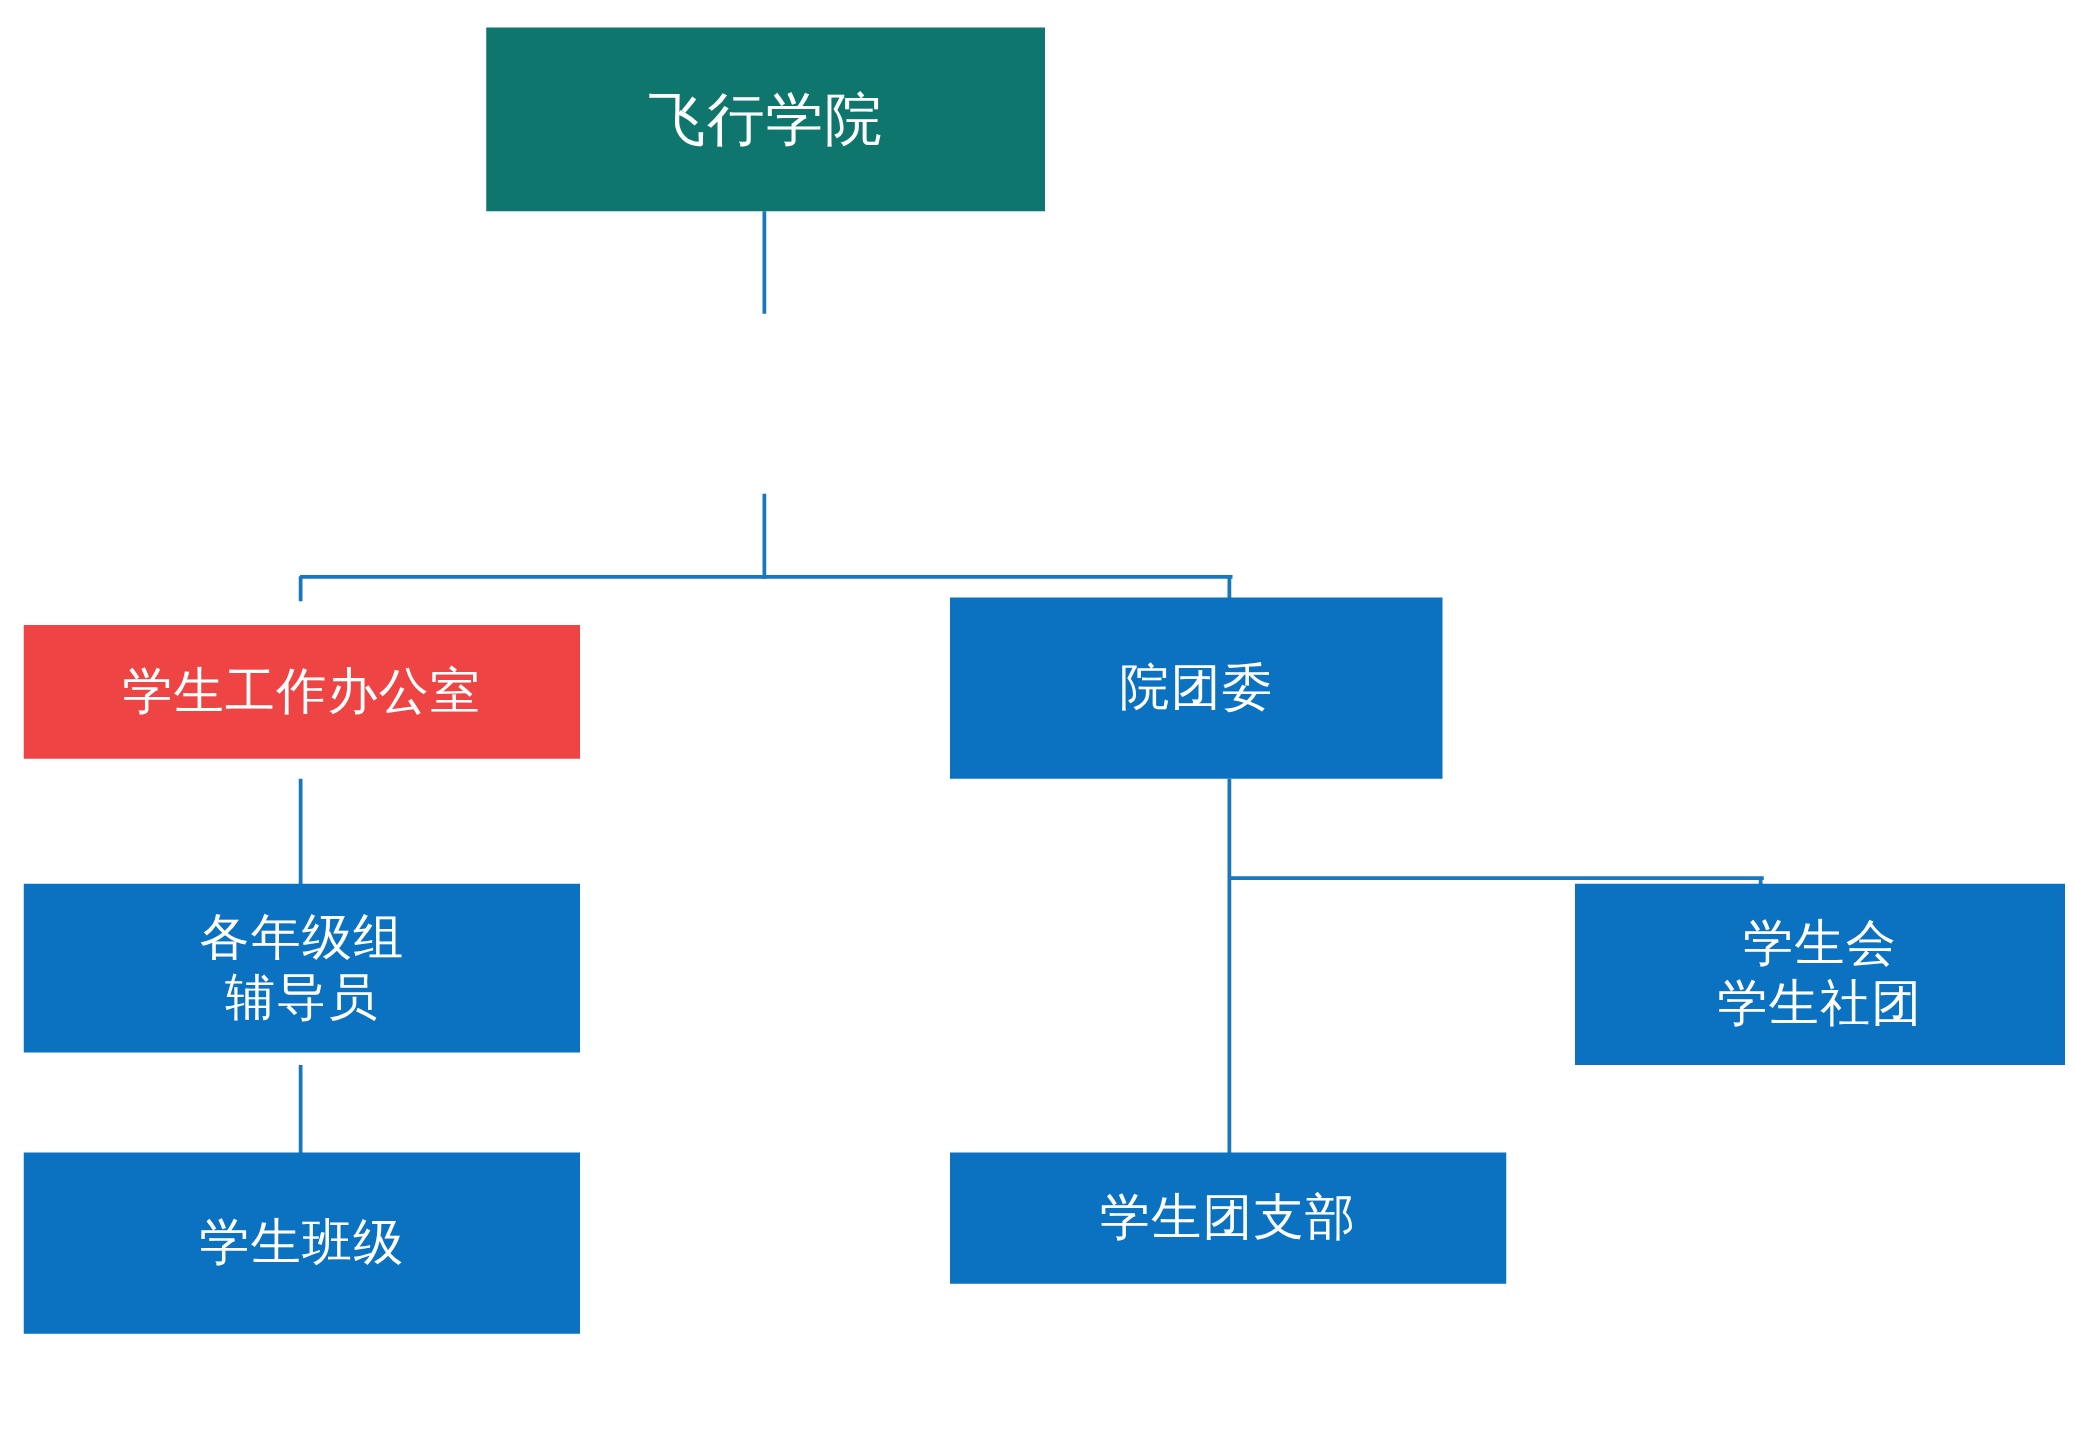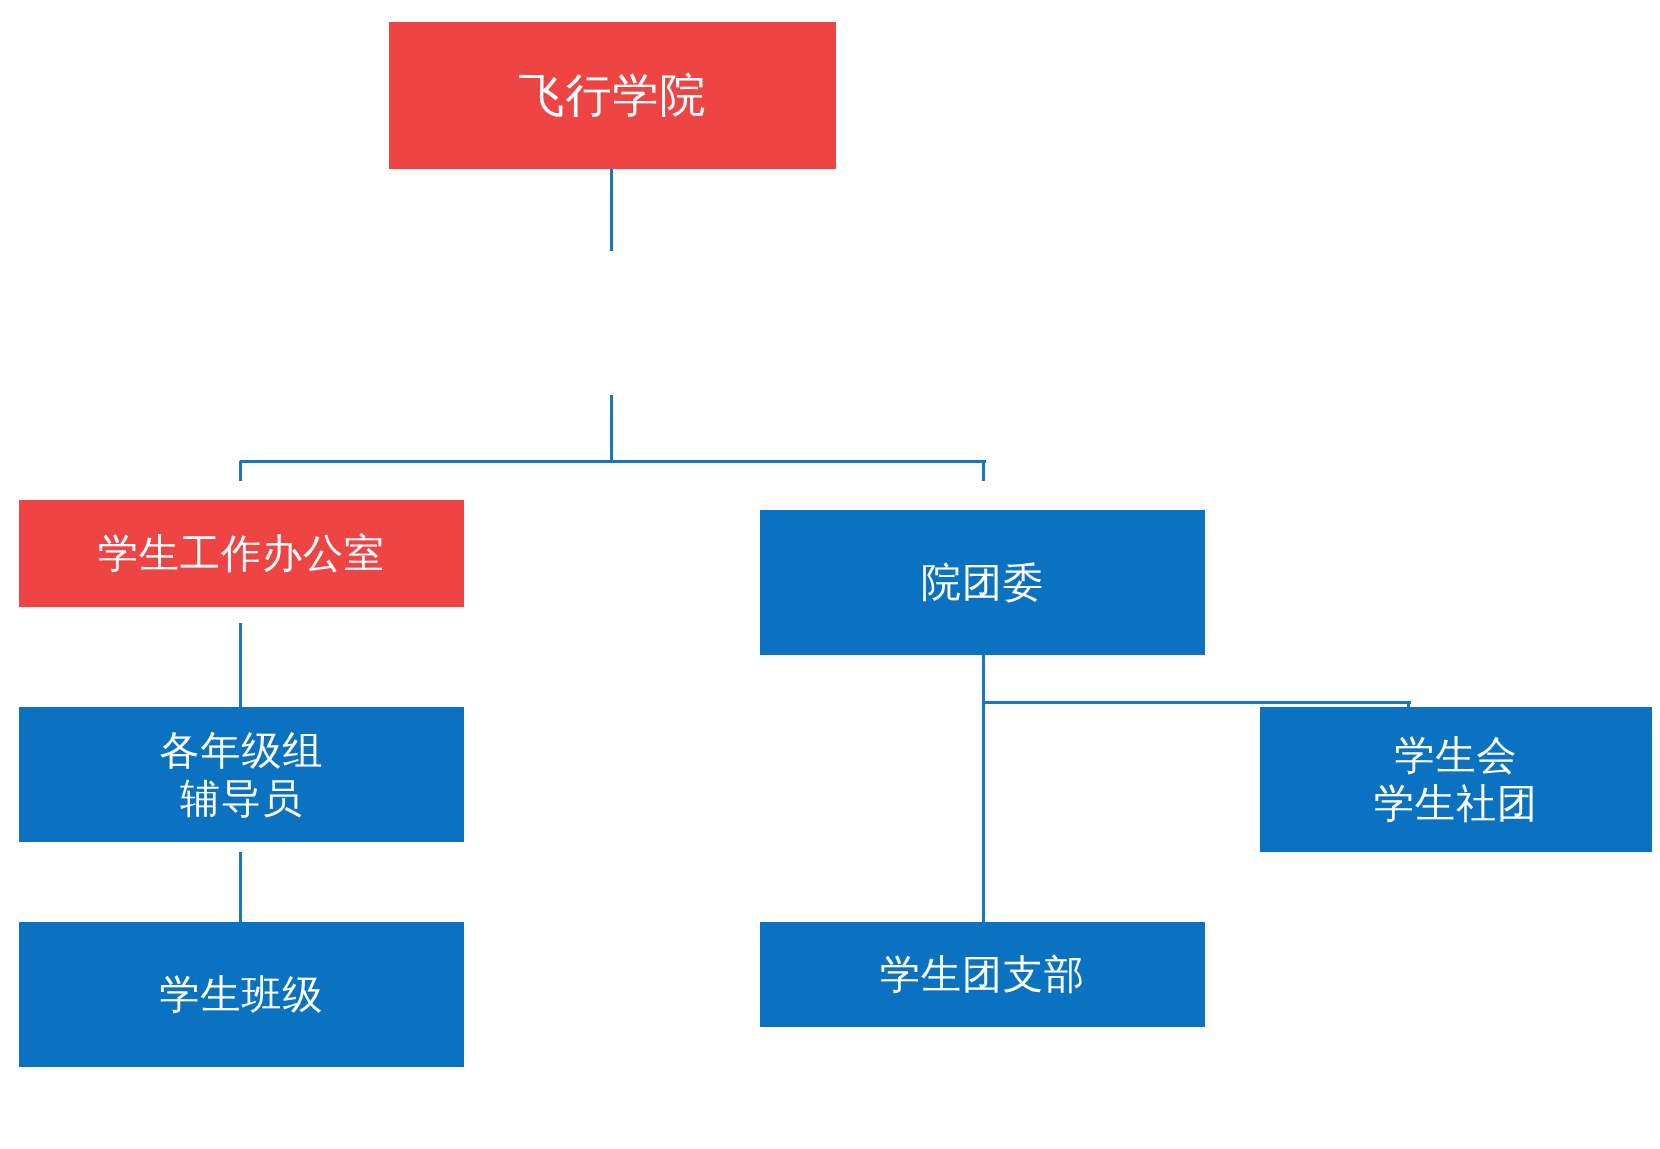--- a/index.html
+++ b/index.html
@@ -47,27 +47,27 @@
     <div class="connector conn-v" style="left: 611px; top: 169px; background: rgb(24, 119, 191); height: 82px; margin-left: -1px;"></div>
     <div class="connector conn-v" style="left: 611px; top: 395px; background: rgb(24, 119, 191); height: 68px; margin-left: -1px;"></div>
     <div class="connector conn-h" style="left: 240px; top: 461px; background: rgb(24, 119, 191); width: 746px; margin-top: -1px;"></div>
     <div class="connector conn-v" style="left: 240px; top: 461px; background: rgb(24, 119, 191); height: 20px; margin-left: -1px;"></div>
     <div class="connector conn-v" style="left: 983px; top: 461px; background: rgb(24, 119, 191); height: 20px; margin-left: -1px;"></div>
     <div class="connector conn-v" style="left: 240px; top: 623px; background: rgb(24, 119, 191); height: 87px; margin-left: -1px;"></div>
     <div class="connector conn-v" style="left: 240px; top: 852px; background: rgb(24, 119, 191); height: 73px; margin-left: -1px;"></div>
     <div class="connector conn-v" style="left: 983px; top: 623px; background: rgb(24, 119, 191); height: 302px; margin-left: -1px;"></div>
     <div class="connector conn-h" style="left: 983px; top: 702px; background: rgb(24, 119, 191); width: 428px; margin-top: -1px;"></div>
     <div class="connector conn-v" style="left: 1408px; top: 702px; background: rgb(24, 119, 191); height: 8px; margin-left: -1px;"></div>
-    <div class="node" style="left: 389px; top: 22px; width: 447px; height: 147px; background: #ef4444; font-size: 46px;">
+    <div class="node" style="left: 389px; top: 22px; width: 447px; height: 147px; background: #0f766e; font-size: 46px;">
       <span class="label">飞行学院</span>
     </div>
     <div class="node" style="left: 19px; top: 500px; width: 445px; height: 107px; background: #ef4444; font-size: 40px;">
       <span class="label">学生工作办公室</span>
     </div>
-    <div class="node" style="left: 760px; top: 478px; width: 445px; height: 145px; background: rgb(10, 114, 192); font-size: 40px; margin-top: 32px;">
+    <div class="node" style="left: 760px; top: 478px; width: 394px; height: 145px; background: rgb(10, 114, 192); font-size: 40px;">
       <span class="label">院团委</span>
     </div>
     <div class="node" style="left: 19px; top: 707px; width: 445px; height: 135px; background: rgb(10, 114, 192); font-size: 40px;">
       <span class="label">各年级组
 辅导员</span>
     </div>
     <div class="node" style="left: 1260px; top: 707px; width: 392px; height: 145px; background: rgb(10, 114, 192); font-size: 40px;">
       <span class="label">学生会
 学生社团</span>
     </div>

